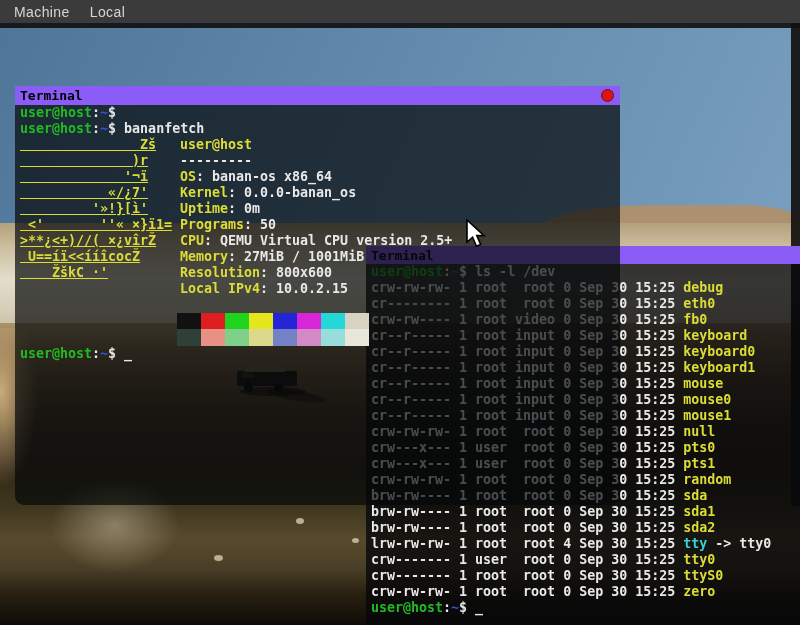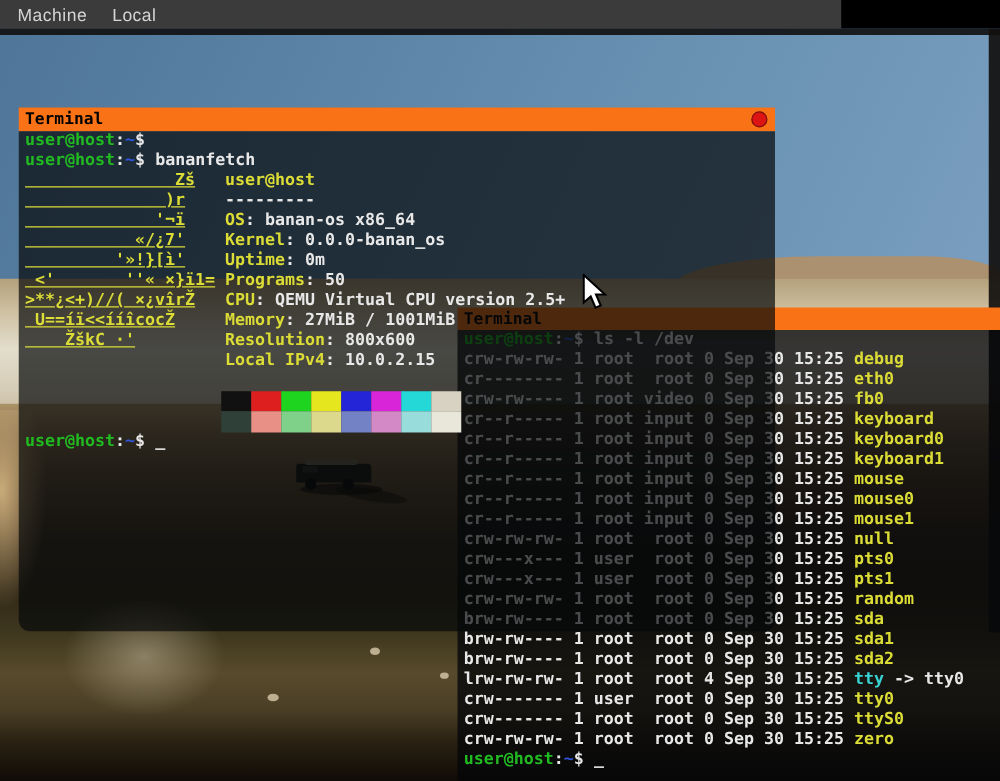--- a/index.html
+++ b/index.html
@@ -1,20 +1,20 @@
 <!DOCTYPE html>
 <html><head>
 <meta charset="utf-8">
 <style>
   * { margin:0; padding:0; box-sizing:border-box; }
   html,body { width:800px; height:625px; overflow:hidden; background:#000; }
   body { position:relative; font-family:"DejaVu Sans Mono", monospace; }
 
   
-  .menubar { position:absolute; left:0; top:0; width:673px; height:23px;
+  .menubar { position:absolute; left:0; top:0; width:800px; height:23px;
     background:#3b3b3b; z-index:6; display:flex; align-items:center;
     font-family:"Liberation Sans", sans-serif; }
   .menu-item { color:#d6d6d6; font-size:14px; letter-spacing:.4px; padding:0 10px; }
   .menu-item:first-child { margin-left:4px; }
 
   
   .wallpaper { position:absolute; left:0; top:23px; width:800px; height:602px;
     z-index:0; overflow:hidden; background:#5d85a8; }
   .sky { position:absolute; left:0; top:0; width:800px; height:250px;
     background:linear-gradient(115deg,#4f7698 0%,#5b83a6 30%,#6790b1 60%,#7b9fc0 100%); }
@@ -41,21 +41,21 @@
     background:rgba(8,6,4,.45); border-radius:50%; transform:rotate(9deg); }
   .truck .body { position:absolute; left:3px; top:10px; width:60px; height:15px;
     background:#191611; border-radius:2px 3px 1px 1px; }
   .truck .load { position:absolute; left:10px; top:6px; width:42px; height:5px;
     background:#6e614a; border-radius:2px; }
   .truck .win { position:absolute; left:8px; top:12px; width:12px; height:5px; background:#2e2c26; }
   .truck .wheel { position:absolute; top:22px; width:9px; height:9px; background:#070707; border-radius:50%; }
 
   
   .window { position:absolute; }
-  .titlebar { height:19px; background:#f97316; color:#000; display:flex; align-items:center;
+  .titlebar { height:19px; background:#8b5cf6; color:#000; display:flex; align-items:center;
     font-size:13px; font-weight:700; padding-left:5px; position:relative; }
   .close-btn { position:absolute; right:6px; top:3px; width:13px; height:13px;
     border-radius:50%; background:#dd1414; border:1px solid #7c0d0d; }
   .termbody { position:relative; font-size:13.3px; line-height:16px; font-weight:700;
     color:#e8e8e8; white-space:pre; }
   .row { height:16px; white-space:pre; }
 
   .win-back { left:366px; top:246px; width:520px; height:410px; z-index:2; }
   .win-back .titlebar { height:18px; }
   .win-back .termbody { height:392px; background:rgba(5,7,9,.78); padding:0 0 0 5px; }

